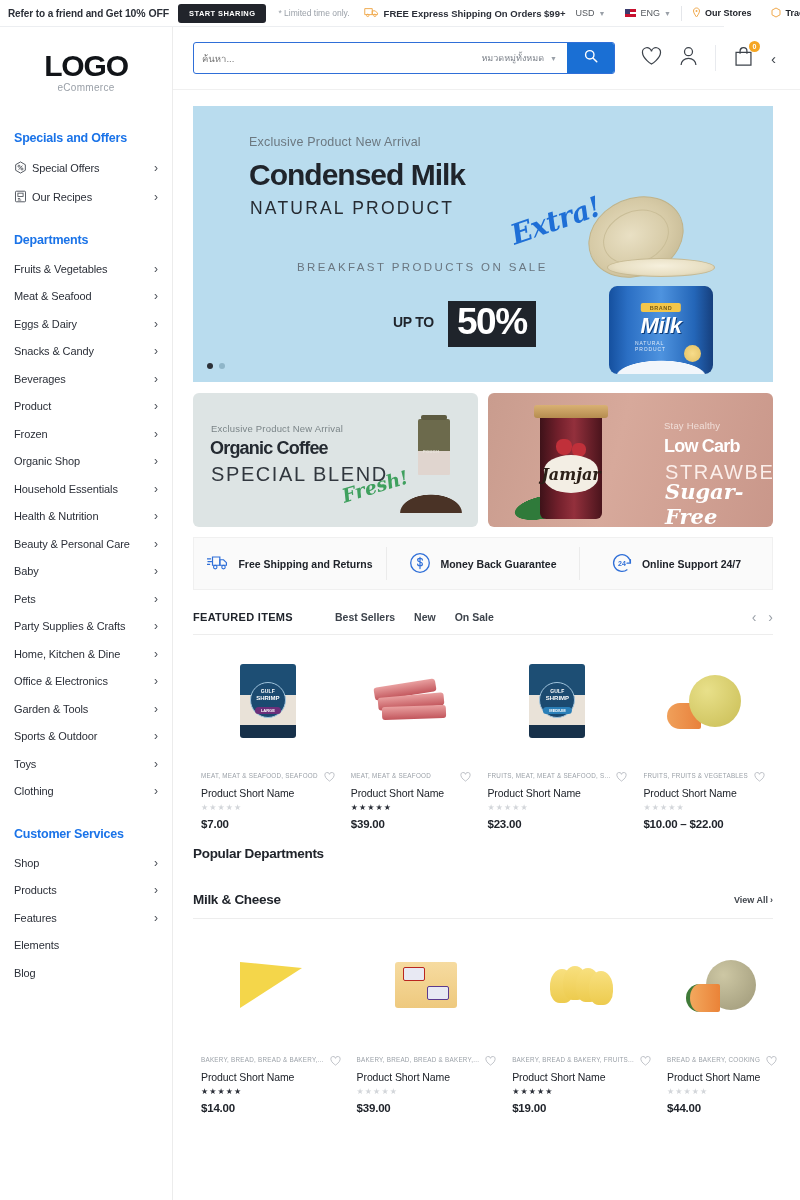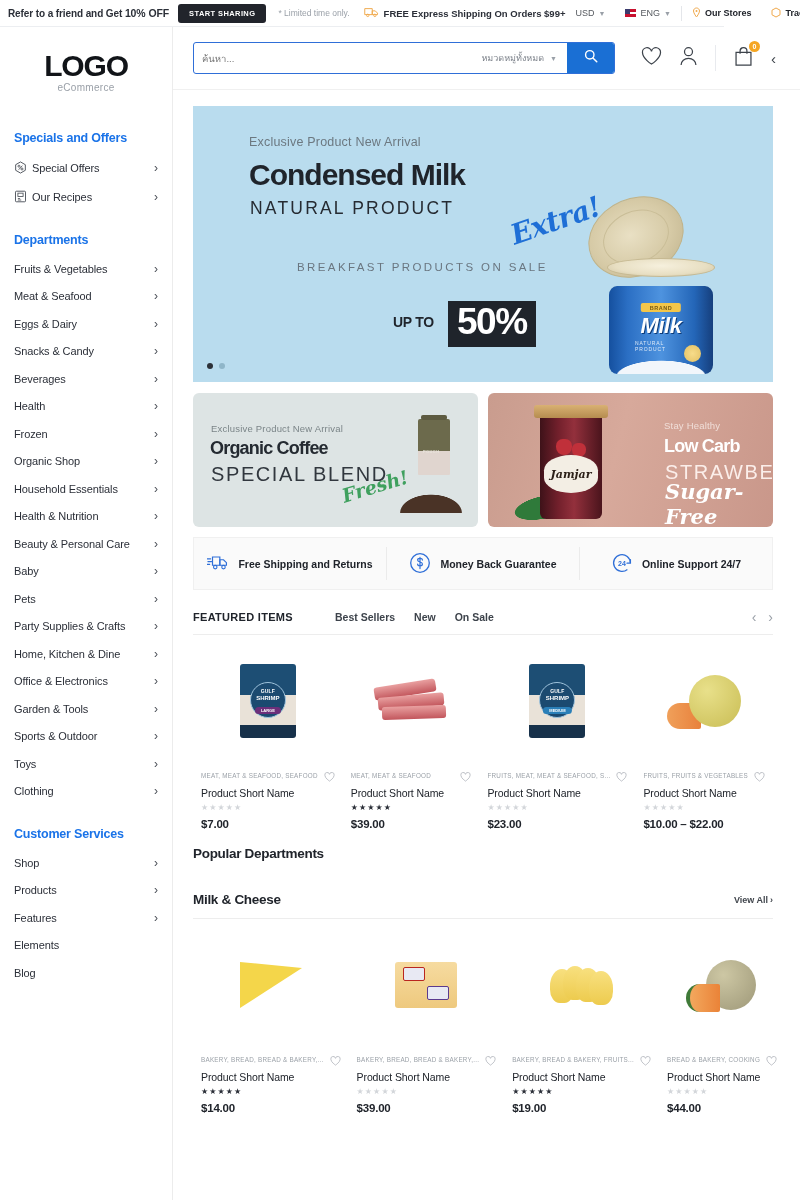--- a/index.html
+++ b/index.html
@@ -194,21 +194,21 @@
   .jar {
     position:absolute; left:52px; top:20px; width:62px; height:106px;
     background: linear-gradient(to right,#3e1219 0%,#73202c 30%,#93303c 55%,#4a141c 100%);
     border-radius: 4px 4px 6px 6px;
   }
   .jar-lid { position:absolute; left:46px; top:12px; width:74px; height:13px; border-radius:3px;
     background: linear-gradient(to bottom,#d9b173,#b58c4f); }
   .jar-label {
     position:absolute; left:56px; top:62px; width:54px; height:38px; border-radius:50%/40%;
     background: #f3eee4; display:flex; align-items:center; justify-content:center;
-    font-family:"DejaVu Serif", serif; font-style:italic; font-weight:700; font-size:11px; color:#2c2018;
+    font-family:"DejaVu Serif", serif; font-style:italic; font-weight:700; font-size:16px; color:#2c2018;
   }
   .berry { position:absolute; left:68px; top:46px; width:16px;height:16px;border-radius:50% 50% 60% 60%;background:#c0303a;}
   .berry.b2 { left:84px; top:50px; width:14px;height:14px; }
   .leaf { position:absolute; left:22px; bottom:4px; width:42px; height:26px;
     background: radial-gradient(ellipse at 80% 50%, #2f7a3a 0 60%, transparent 62%); transform: rotate(-12deg); }
 
   
   .servbar {
     margin-top: 10px; height: 53px; background:#fafafa; border:1px solid #f0f0f0;
     display:flex; align-items:center;
@@ -363,21 +363,21 @@
         </div>
         <div class="side-row">
           <span class="lbl">Snacks &amp; Candy</span>
           <span class="chev">›</span>
         </div>
         <div class="side-row">
           <span class="lbl">Beverages</span>
           <span class="chev">›</span>
         </div>
         <div class="side-row">
-          <span class="lbl">Health</span>
+          <span class="lbl">Product</span>
           <span class="chev">›</span>
         </div>
         <div class="side-row">
           <span class="lbl">Frozen</span>
           <span class="chev">›</span>
         </div>
         <div class="side-row">
           <span class="lbl">Organic Shop</span>
           <span class="chev">›</span>
         </div>

